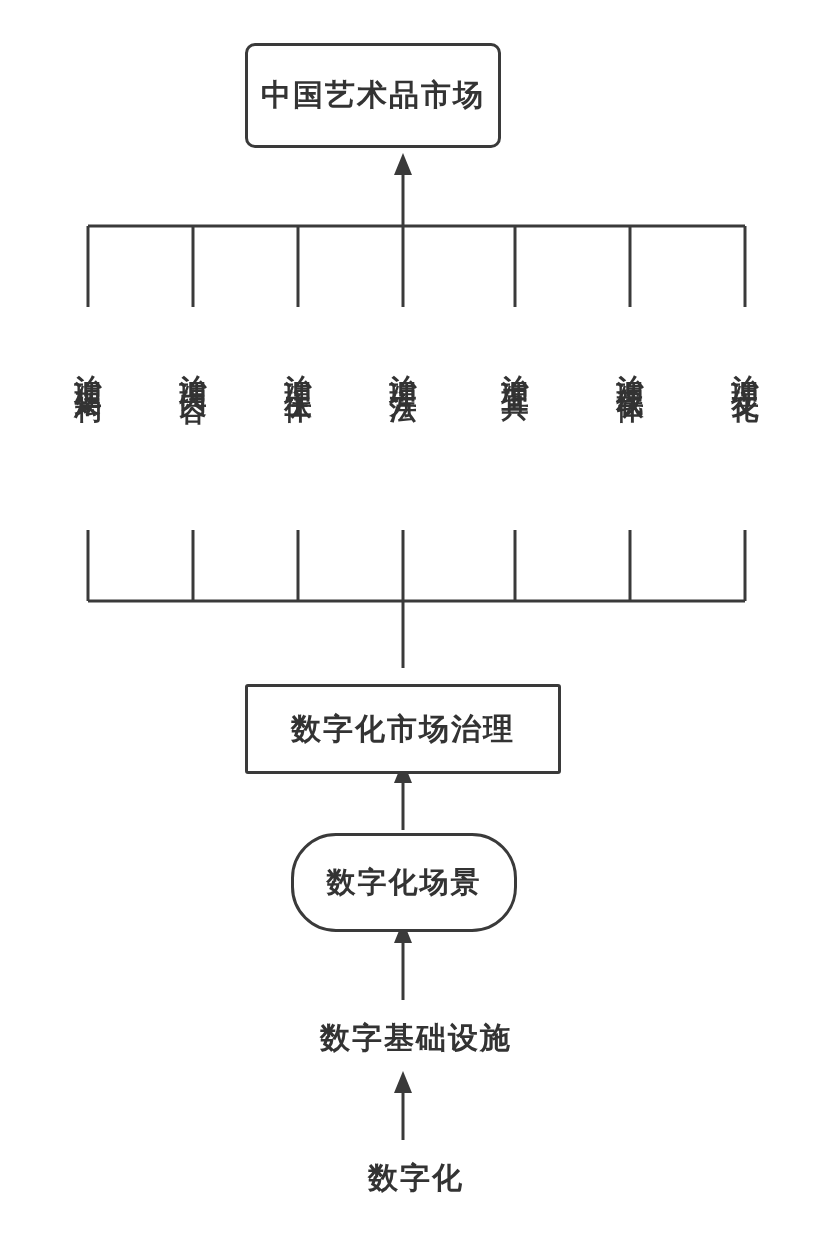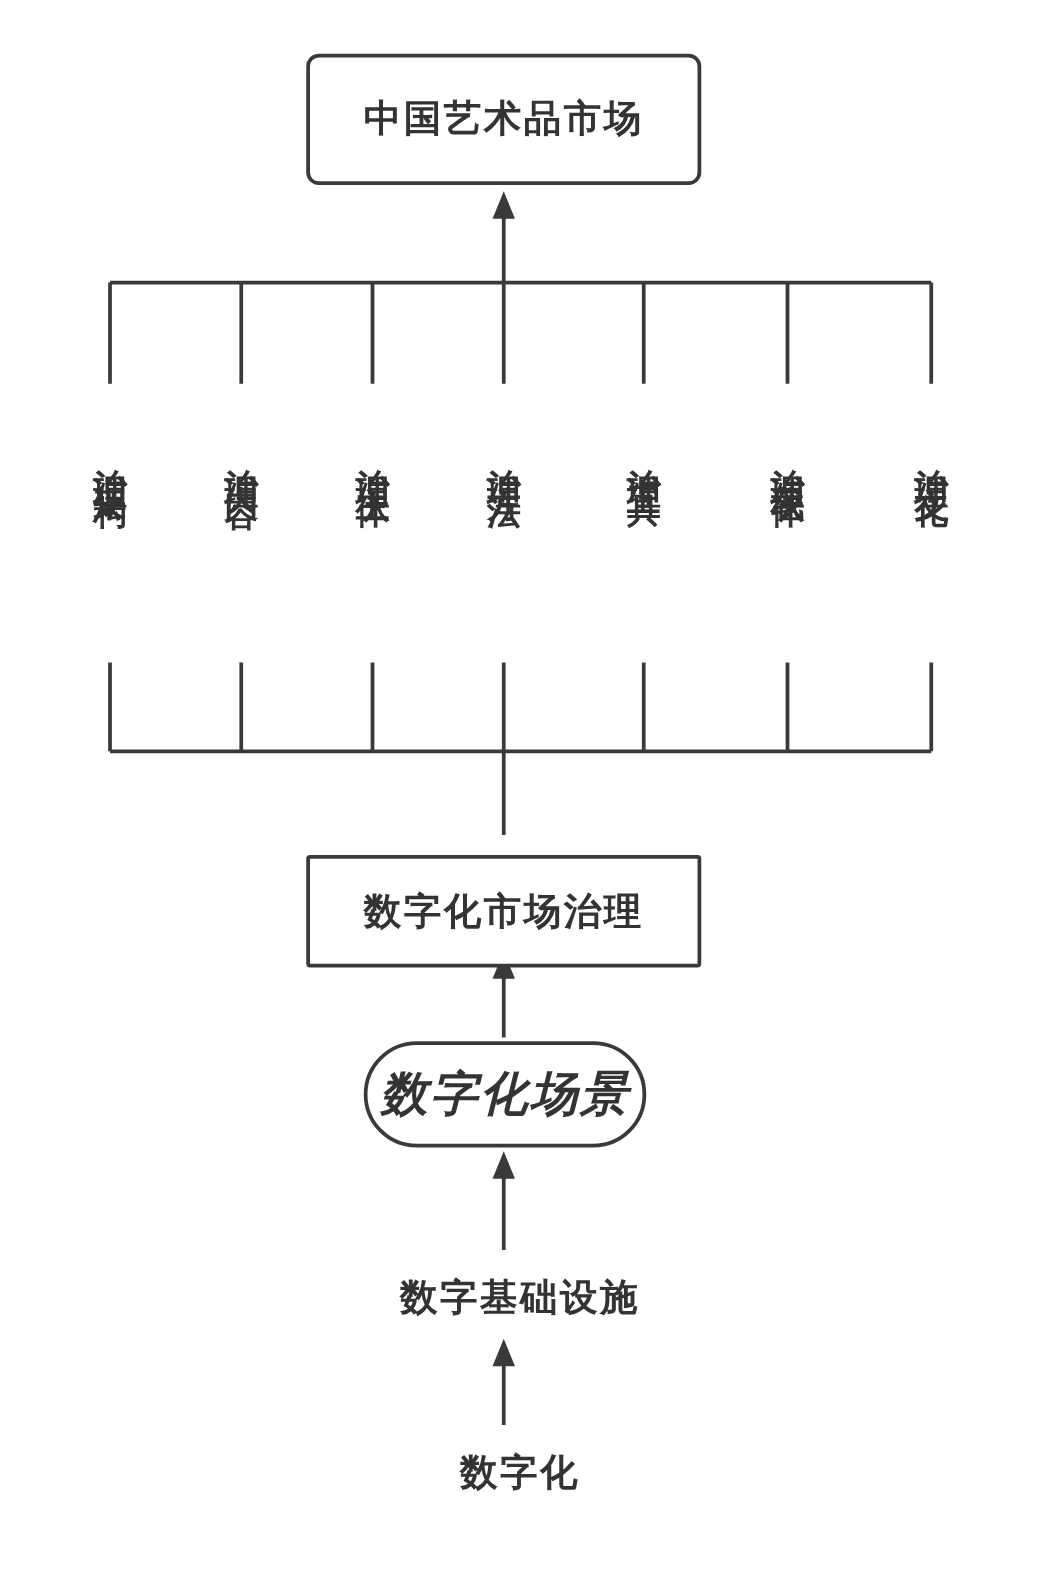--- a/index.html
+++ b/index.html
@@ -38,34 +38,33 @@
     border:3px solid var(--stroke);
     background:#ffffff;
     box-sizing:border-box;
     font-size:30px;
     font-weight:600;
     letter-spacing:2px;
     color:var(--text);
   }
   .top-box{
     left:245px; top:43px;
-    width:316px; height:105px;
+    width:256px; height:105px;
     border-radius:10px;
   }
   .middle-box{
     left:245px; top:684px;
     width:316px; height:90px;
     border-radius:3px;
   }
   .stadium{
     left:291px; top:833px;
-    width:226px; height:85px;
+    width:226px; height:99px;
     border-radius:45px;
-    font-size:38px;
-    font-style:italic;
+    font-size:29px;
   }
   .branch-label{
     position:absolute;
     top:353px;
     transform:translateX(-50%);
     writing-mode:vertical-rl;
     text-orientation:upright;
     font-size:27px;
     font-weight:600;
     letter-spacing:7px;

